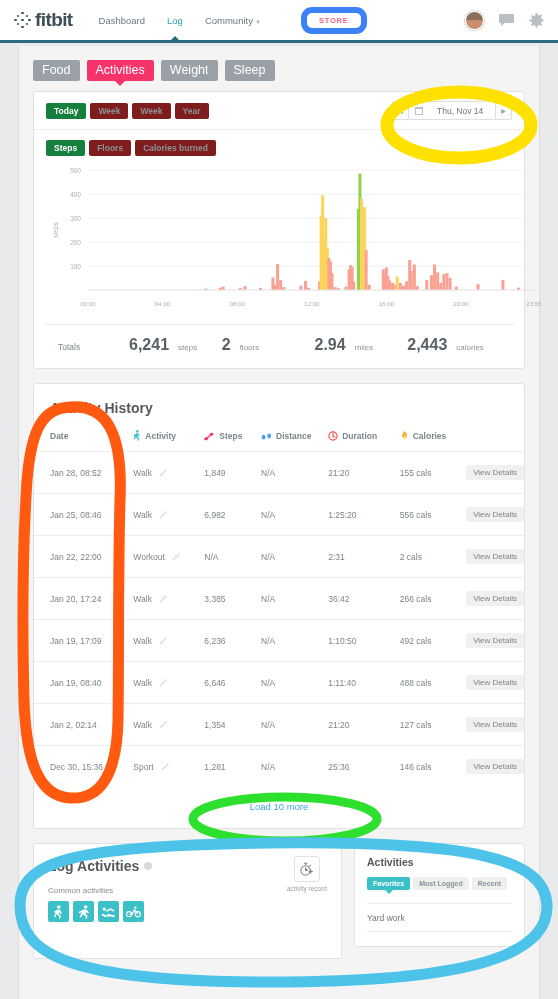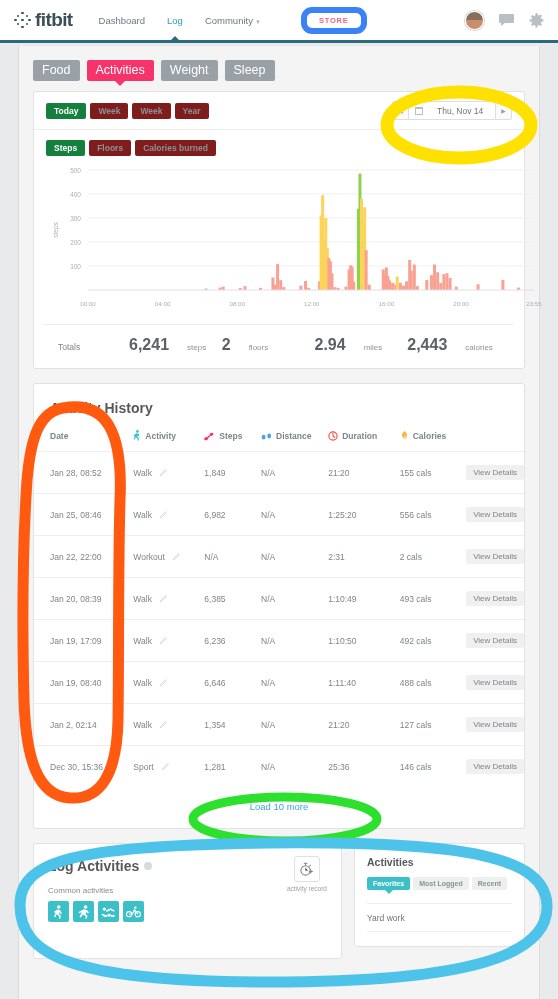--- a/index.html
+++ b/index.html
@@ -96,21 +96,21 @@
   }
   .dp-cal { width: 8px; height: 8px; border: 1px solid #b9bfc2; border-top-width: 2.5px; }
   .dp-text { font-size: 8.5px; color: #6d7479; }
   .metric-tabs { display: flex; gap: 4px; padding: 10px 12px 4px 12px; }
   .chart-wrap { padding: 2px 12px 0 12px; position: relative; }
   .totals {
     display: flex; align-items: baseline; padding: 11px 14px 14px 14px;
     border-top: 1px solid #ededed; margin: 8px 10px 0 10px;
   }
   .totals-label { font-size: 8.5px; color: #7d868b; width: 88px; }
-  .total-item { display: flex; align-items: baseline; gap: 18px; width: 115px; }
+  .total-item { display: flex; align-items: baseline; gap: 9px; width: 115px; }
   .total-num { font-size: 16px; color: #5a6268; font-weight: bold; }
   .total-unit { font-size: 8px; color: #8d9499; }
   
   .ah-title { font-size: 14px; font-weight: bold; color: #55595c; padding: 16px 16px 10px 16px; }
   table.history { width: 100%; border-collapse: collapse; }
   table.history th {
     font-size: 8.5px; color: #7c858a; font-weight: bold; text-align: left;
     padding: 4px 0 10px 0; white-space: nowrap;
   }
   table.history td {
@@ -430,28 +430,28 @@
             <td class="col-act">Workout<svg class="pencil" width="8" height="8" viewBox="0 0 9 9">
                 <path d="M7.4 0.6 L8.4 1.6 L3 7 L1.4 7.6 L2 6 Z" fill="none" stroke="#cdd2d5" stroke-width="0.9"></path>
               </svg></td>
             <td class="col-steps">N/A</td>
             <td class="col-dist">N/A</td>
             <td class="col-dur">2:31</td>
             <td class="col-cal">2 cals</td>
             <td><span class="view-details">View Details</span></td>
           </tr>
           <tr>
-            <td class="col-date">Jan 20, 08:39</td>
+            <td class="col-date">Jan 20, 17:24</td>
             <td class="col-act">Walk<svg class="pencil" width="8" height="8" viewBox="0 0 9 9">
                 <path d="M7.4 0.6 L8.4 1.6 L3 7 L1.4 7.6 L2 6 Z" fill="none" stroke="#cdd2d5" stroke-width="0.9"></path>
               </svg></td>
-            <td class="col-steps">6,385</td>
-            <td class="col-dist">N/A</td>
-            <td class="col-dur">1:10:49</td>
-            <td class="col-cal">493 cals</td>
+            <td class="col-steps">3,385</td>
+            <td class="col-dist">N/A</td>
+            <td class="col-dur">36:42</td>
+            <td class="col-cal">266 cals</td>
             <td><span class="view-details">View Details</span></td>
           </tr>
           <tr>
             <td class="col-date">Jan 19, 17:09</td>
             <td class="col-act">Walk<svg class="pencil" width="8" height="8" viewBox="0 0 9 9">
                 <path d="M7.4 0.6 L8.4 1.6 L3 7 L1.4 7.6 L2 6 Z" fill="none" stroke="#cdd2d5" stroke-width="0.9"></path>
               </svg></td>
             <td class="col-steps">6,236</td>
             <td class="col-dist">N/A</td>
             <td class="col-dur">1:10:50</td>

